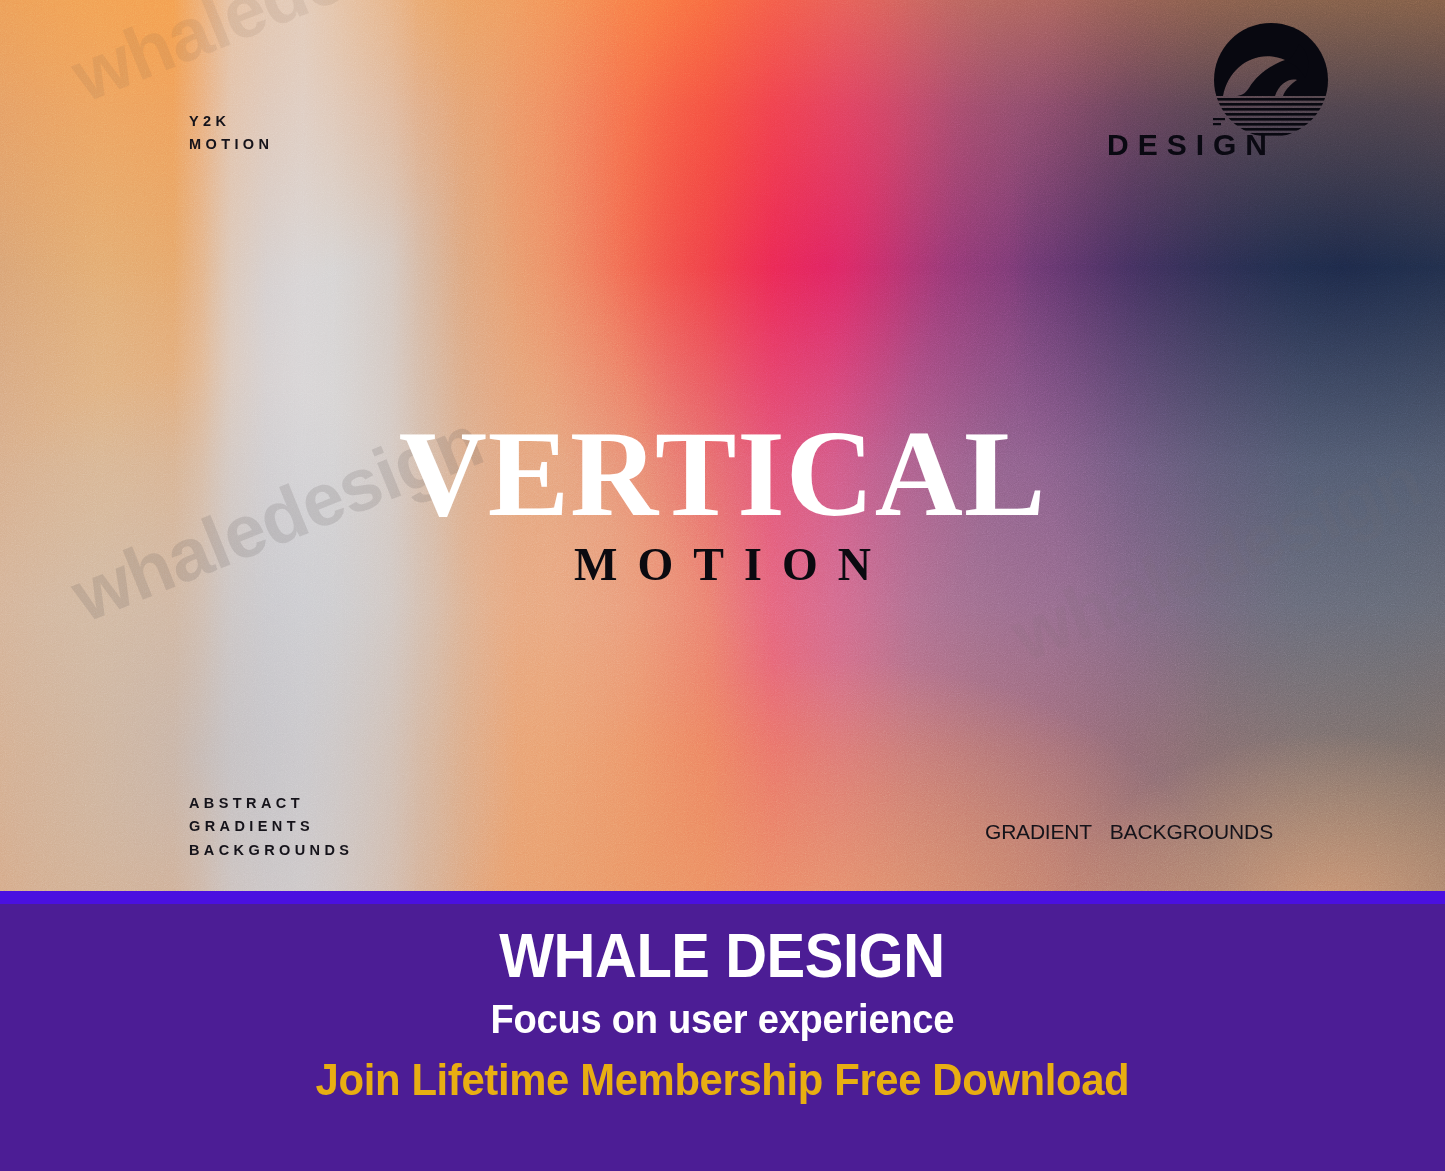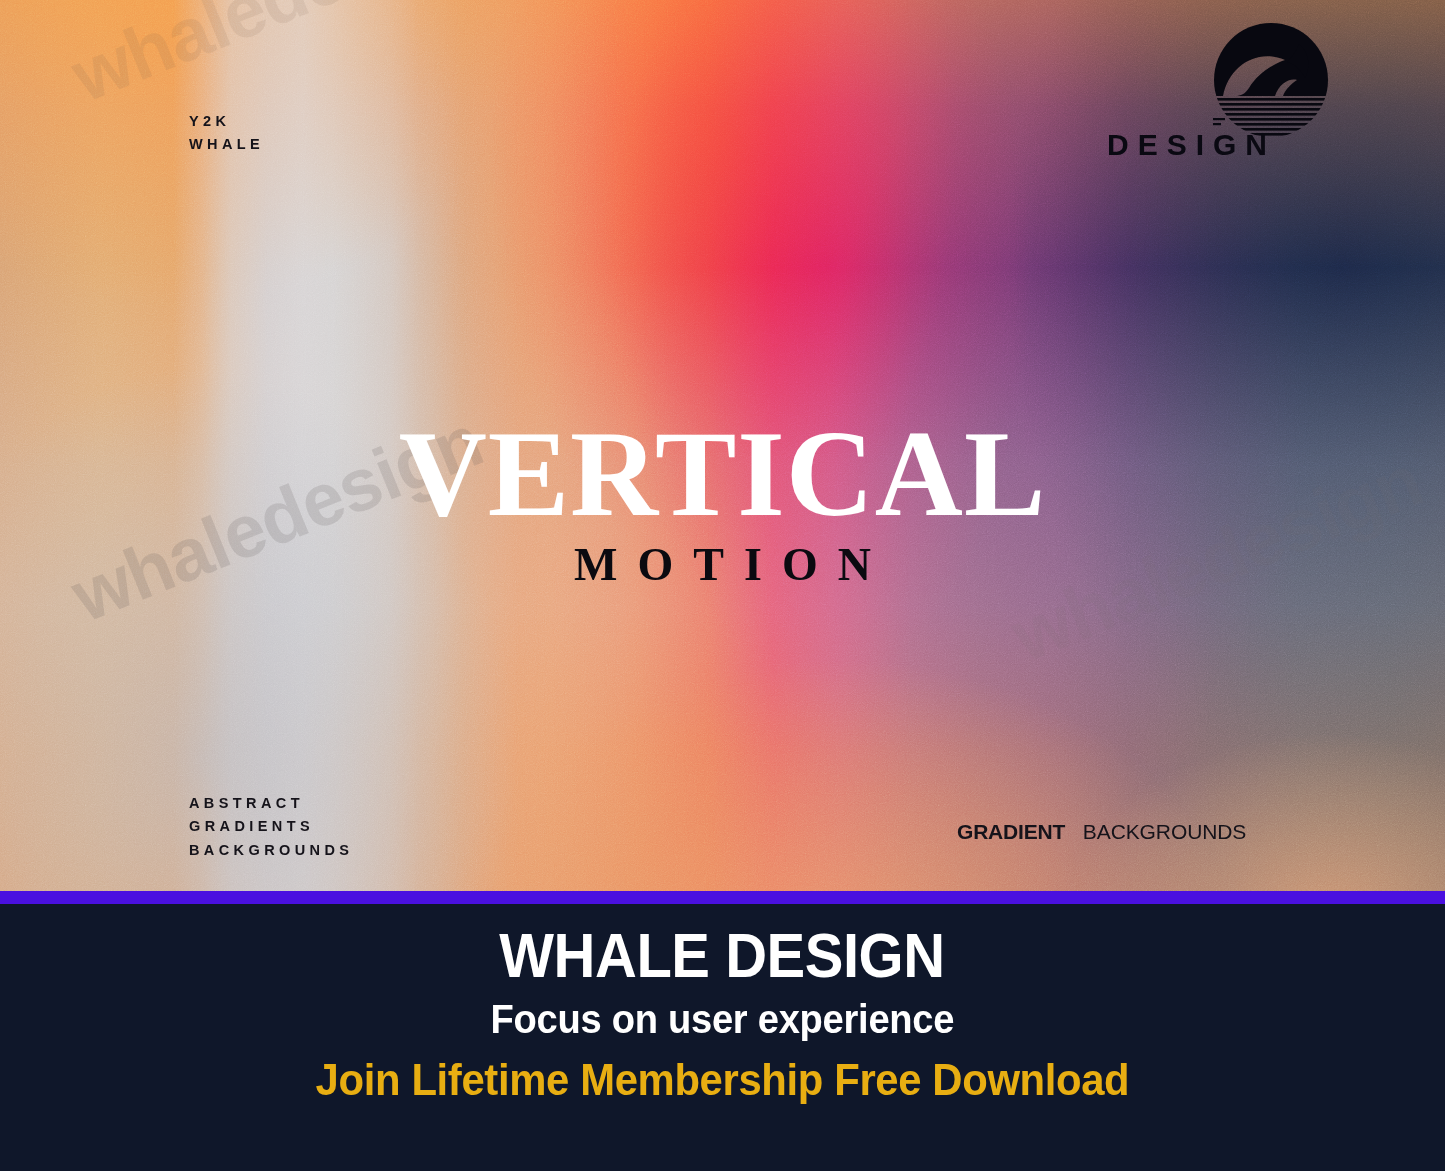--- a/index.html
+++ b/index.html
@@ -174,21 +174,21 @@
     white-space:pre-line;
   }
   #label-y2k{ left:189px; top:110px; }
   #label-collection{ left:189px; top:792px; }
 
   #label-gradient-bg{
     position:absolute; left:957px; top:820px;
     font-size:21px; letter-spacing:.1px; color:#15131a;
     white-space:nowrap;
   }
-  #label-gradient-bg .bold{ font-weight:700; letter-spacing:-0.2px;}
+  #label-gradient-bg .bold{ font-weight:400; letter-spacing:-0.2px;margin-left:28px;}
   #label-gradient-bg .thin{ font-weight:400; letter-spacing:-0.1px;margin-left:12px;}
 
   
   #headline{
     position:absolute; left:0; right:0; top:415px;
     text-align:center; pointer-events:none;
   }
   #headline-main{
     font-family:"Liberation Serif", serif;
     font-weight:700;
@@ -226,21 +226,21 @@
 
   
   #divider{
     position:absolute; left:0; top:891px; width:1445px; height:13px;
     background:#4a10e0;
   }
 
   
   #footer{
     position:absolute; left:0; top:904px; width:1445px; height:267px;
-    background:#0f172a;
+    background:#4c1d95;
     display:flex; flex-direction:column;
     align-items:center; justify-content:flex-start;
     padding-top:19px;
   }
   #footer-title{
     font-family:"Liberation Sans", sans-serif;
     font-weight:700;
     font-size:63px;
     line-height:1.02;
     color:#ffffff;
@@ -293,21 +293,21 @@
         <feColorMatrix type="saturate" values="0"></feColorMatrix>
       </filter>
       <rect width="100%" height="100%" filter="url(#grain)"></rect>
     </svg>
 
     <div id="watermark-1">whaledesign</div>
     <div id="watermark-2">whaledesign</div>
     <div id="watermark-3">whaledesign</div>
 
     <div class="corner-label" id="label-y2k">Y2K
-WHALE</div>
+MOTION</div>
 
     <div class="corner-label" id="label-collection">ABSTRACT
 GRADIENTS
 BACKGROUNDS</div>
 
     <div id="label-gradient-bg">
       <span class="bold">GRADIENT</span><span class="thin"> BACKGROUNDS</span>
     </div>
 
     <div id="headline">

